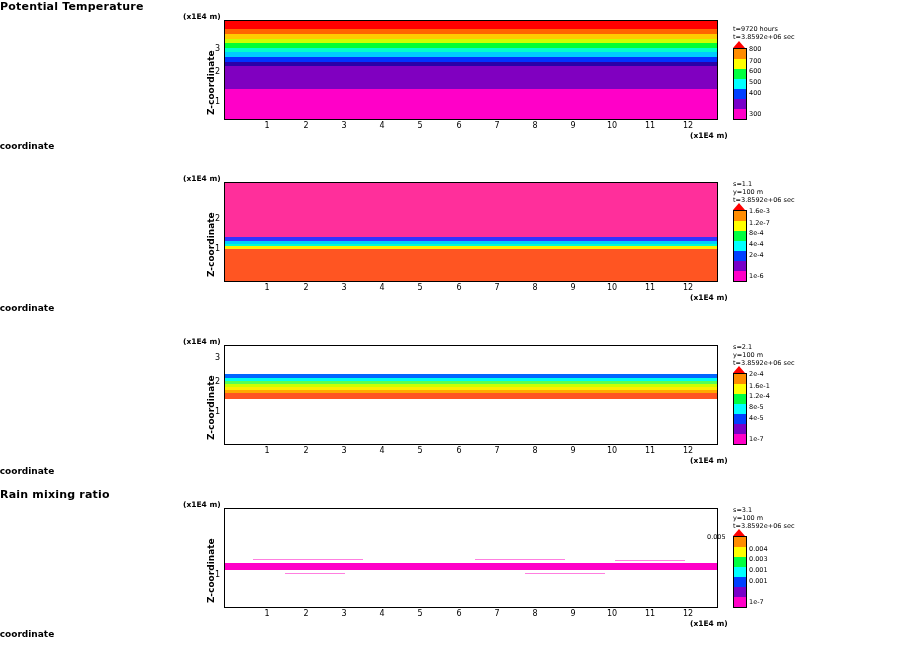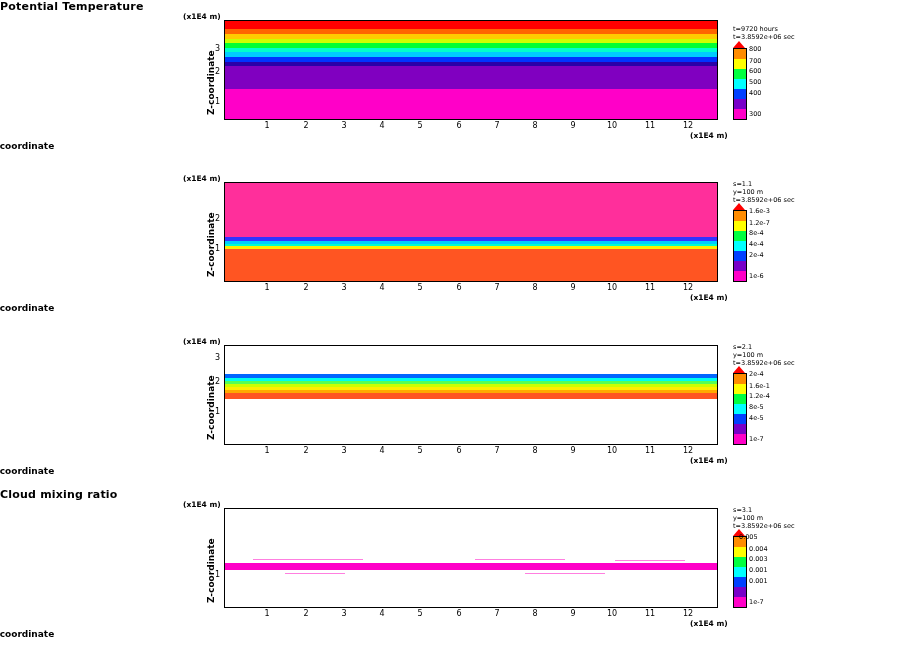--- a/index.html
+++ b/index.html
@@ -192,21 +192,21 @@
   </div>
   <div class="cbarlab" style="left:749px;top:45px;">2e-4</div>
   <div class="cbarlab" style="left:749px;top:57px;">1.6e-1</div>
   <div class="cbarlab" style="left:749px;top:67px;">1.2e-4</div>
   <div class="cbarlab" style="left:749px;top:78px;">8e-5</div>
   <div class="cbarlab" style="left:749px;top:89px;">4e-5</div>
   <div class="cbarlab" style="left:749px;top:110px;">1e-7</div>
 </div>
 
 <div class="panel" style="top:488px;height:166px;">
-  <div class="title" style="top:0px;">Cloud mixing ratio</div>
+  <div class="title" style="top:0px;">Rain mixing ratio</div>
   <div class="unit" style="left:183px;top:12px;">(x1E4 m)</div>
   <div class="ylabel" style="left:206px;top:115px;">Z-coordinate</div>
 
   <div class="plotbox" style="left:224px;top:20px;width:492px;height:98px;">
     <div class="dotgrid"></div>
     <div class="band" style="top:54px;height:7px;background:#ff00c8;"></div>
     <div class="rainline" style="left:28px;top:50px;width:110px;"></div>
     <div class="rainline" style="left:250px;top:50px;width:90px;"></div>
     <div class="rainline" style="left:390px;top:51px;width:70px;"></div>
     <div class="rainline" style="left:60px;top:64px;width:60px;"></div>
@@ -238,19 +238,19 @@
   <div class="tri" style="left:733px;top:41px;border-bottom:7px solid #ff0000;"></div>
   <div class="cbar" style="left:733px;top:48px;height:70px;">
     <div class="cbarseg" style="top:0px;height:10px;background:#ff8c00;"></div>
     <div class="cbarseg" style="top:10px;height:10px;background:#ffff00;"></div>
     <div class="cbarseg" style="top:20px;height:10px;background:#00ff40;"></div>
     <div class="cbarseg" style="top:30px;height:10px;background:#00ffff;"></div>
     <div class="cbarseg" style="top:40px;height:10px;background:#0040ff;"></div>
     <div class="cbarseg" style="top:50px;height:10px;background:#7800c8;"></div>
     <div class="cbarseg" style="top:60px;height:10px;background:#ff00c8;"></div>
   </div>
-  <div class="cbarlab" style="left:739px;top:45px;">0.005</div>
+  <div class="cbarlab" style="left:707px;top:45px;">0.005</div>
   <div class="cbarlab" style="left:749px;top:57px;">0.004</div>
   <div class="cbarlab" style="left:749px;top:67px;">0.003</div>
   <div class="cbarlab" style="left:749px;top:78px;">0.001</div>
   <div class="cbarlab" style="left:749px;top:89px;">0.001</div>
   <div class="cbarlab" style="left:749px;top:110px;">1e-7</div>
 </div>
 
 </body></html>

